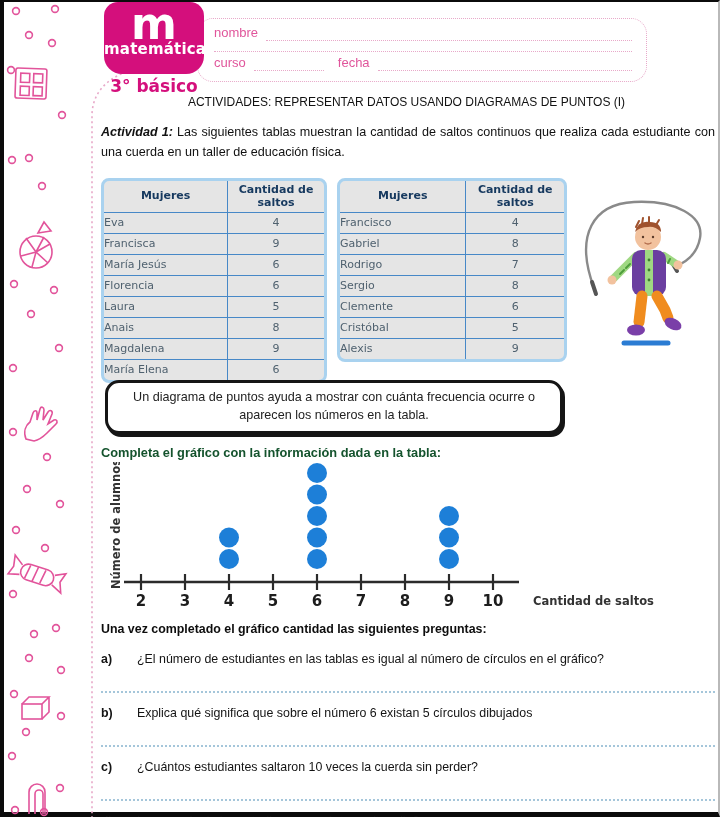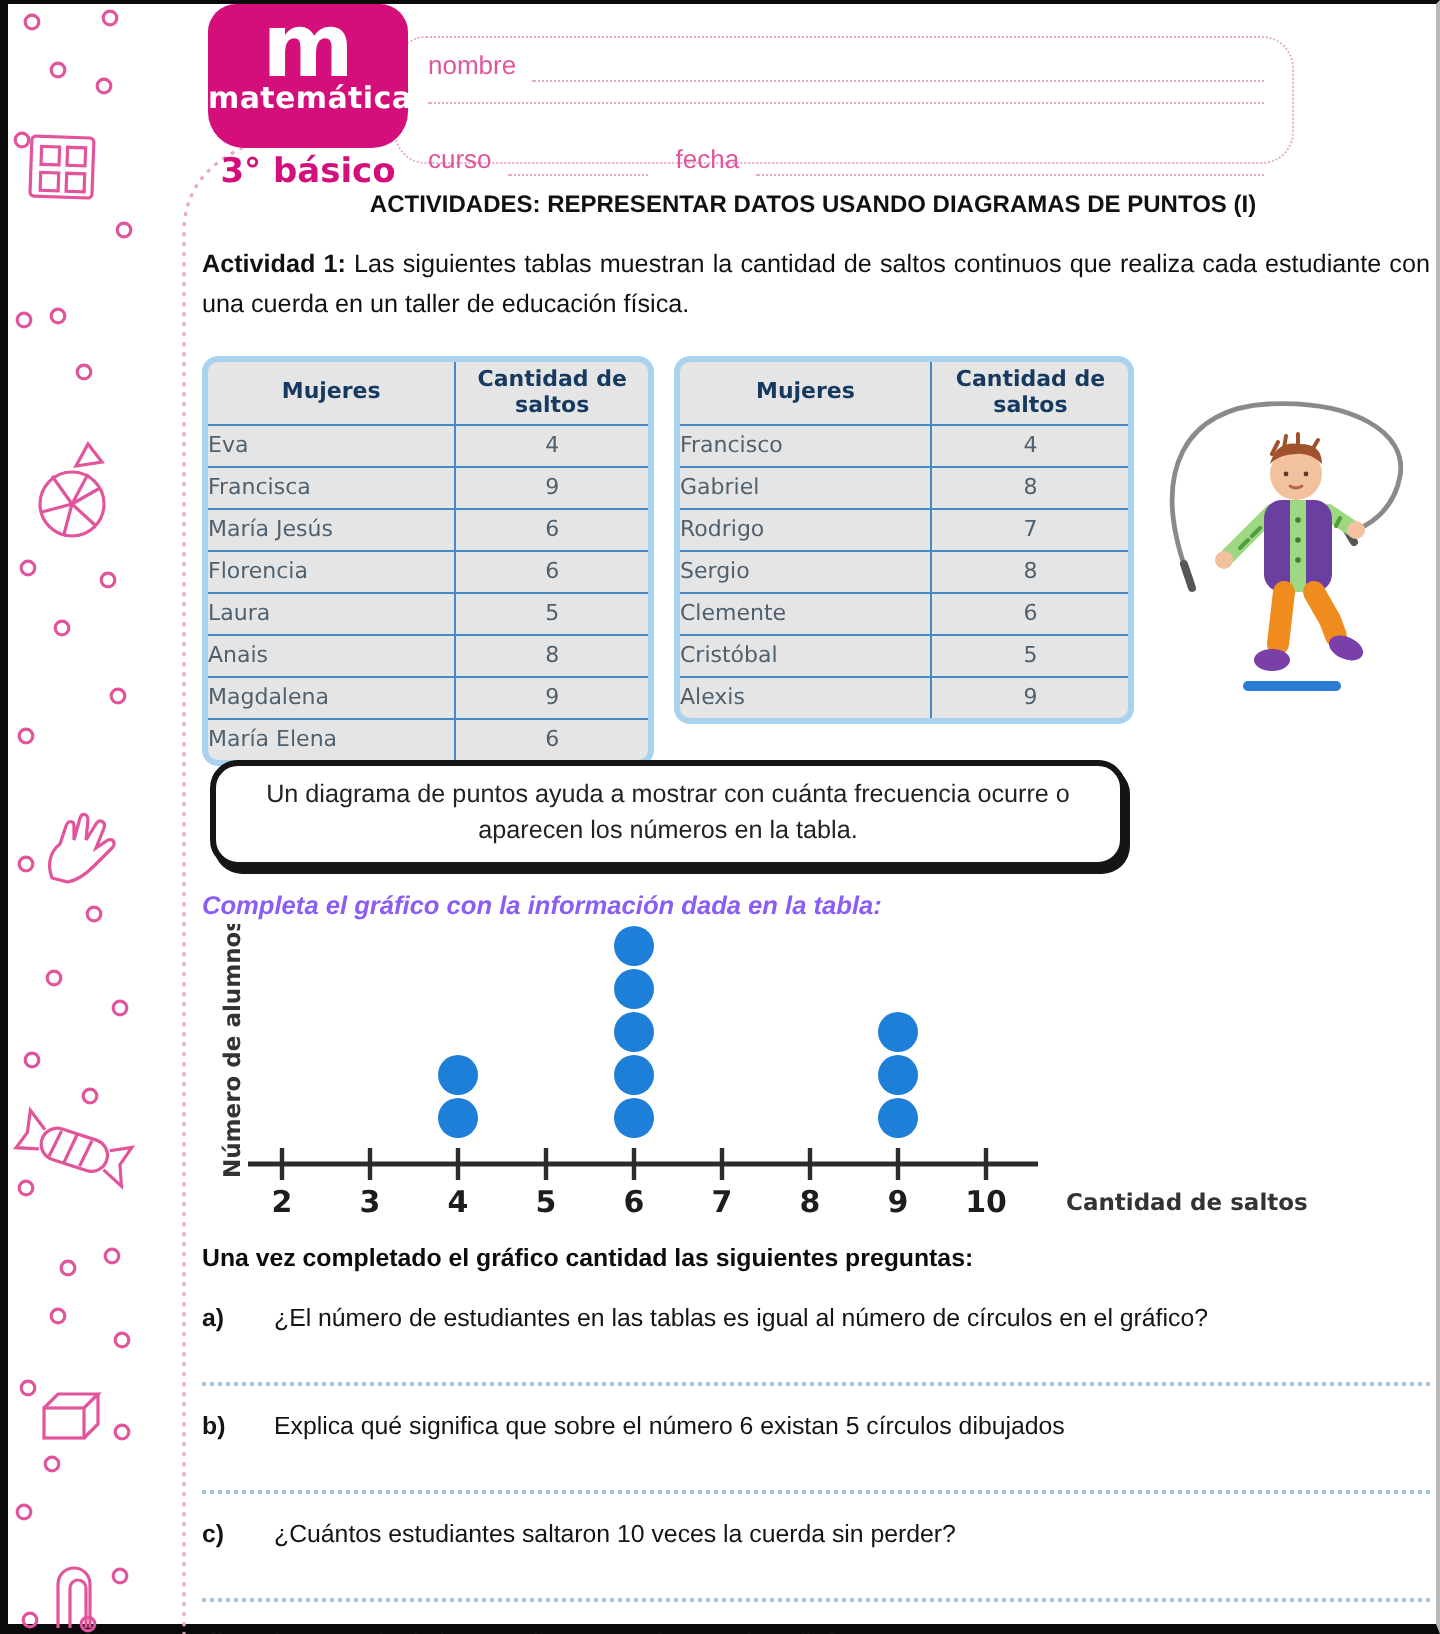--- a/index.html
+++ b/index.html
@@ -33,27 +33,27 @@
   }
   .frow { display:flex; align-items:flex-end;text-align:right; }
   .flabel { color:#e0559b; font-size:13px; line-height:16px; margin-right:8px; white-space:nowrap; }
   .fline { flex:1; border-bottom:1.5px dotted #e8a9c9; height:15px; }
   .fline.short { flex:0 0 70px; margin-right:14px; }
   .fullline { border-bottom:1.5px dotted #e8a9c9; height:10px; margin-top:1px; }
 
   
   .title {
     position:absolute; left:95px; top:93px; width:615px; text-align:center;
-    font-size:12px; font-weight:bold; color:#111;
+    font-size:12px; font-weight:normal; color:#111;
   }
   .activity {
     position:absolute; left:97px; top:121px; width:614px;
     font-size:12.6px; color:#111; text-align:justify; line-height:1.55;
   }
-  .activity b { }
+  .activity b { font-style:italic; }
 
   
   .tbl-host { position:absolute; top:176px; }
   .tbl-host.t0 { left:97px;  width:226px; }
   .tbl-host.t1 { left:333px; width:230px; }
   table.wtable {
     width:100%; border-collapse:separate; border-spacing:0;
     border:3px solid #a9d2ef; border-radius:8px; background:#e5e5e5;
     font-family:"DejaVu Sans", sans-serif;
   }
@@ -73,21 +73,21 @@
   
   .callout {
     position:absolute; left:101px; top:378px; width:458px;
     border:3px solid #151515; border-radius:14px;
     box-shadow:2px 3px 0 #151515;
     padding:6px 14px 7px; text-align:center;
     font-size:12.6px; color:#222; line-height:1.4; background:#fff;
   }
   .chart-intro {
     position:absolute; left:97px; top:443px; width:600px;
-    font-size:12.8px; font-weight:bold; font-style:italic; color:#8b5cf6;
+    font-size:12.8px; font-weight:bold; color:#14532d;
   }
 
   
   .questions { position:absolute; left:97px; top:620px; width:614px; }
   .q-intro { font-size:12.4px; font-weight:bold; color:#0d0d0d; }
   .qrow { display:flex; margin-top:16px; font-size:12.4px; color:#141414; }
   .qrow .qlab { font-weight:bold; width:36px; flex:0 0 36px; }
   .answer-line { border-bottom:2px dotted #a5c6da; height:1px; margin-top:25px; margin-bottom:3px; }
   .qrow + .qrow, .answer-line + .qrow { margin-top:13px; }
 
@@ -167,21 +167,21 @@
   <svg class="overlay" style="left:0;top:0" width="720" height="817" viewBox="0 0 720 817">
     <path d="M196,58 C150,60 90,66 88,112 L88,817" fill="none" stroke="#e8a9c9" stroke-width="1.6" stroke-dasharray="2,3"></path>
   </svg>
 
   <div class="fields-box">
     <div class="frow">
       <span class="flabel">nombre</span>
       <span class="fline"></span>
     </div>
     <div class="fullline"></div>
-    <div class="frow" style="margin-top:20px;">
+    <div class="frow" style="margin-top:3px;">
       <span class="flabel">curso</span>
       <span class="fline short"></span>
       <span class="flabel">fecha</span>
       <span class="fline"></span>
     </div>
   </div>
 
   <div class="logo-box">
     <div class="logo-m">m</div>
     <div class="logo-name">matemática</div>

